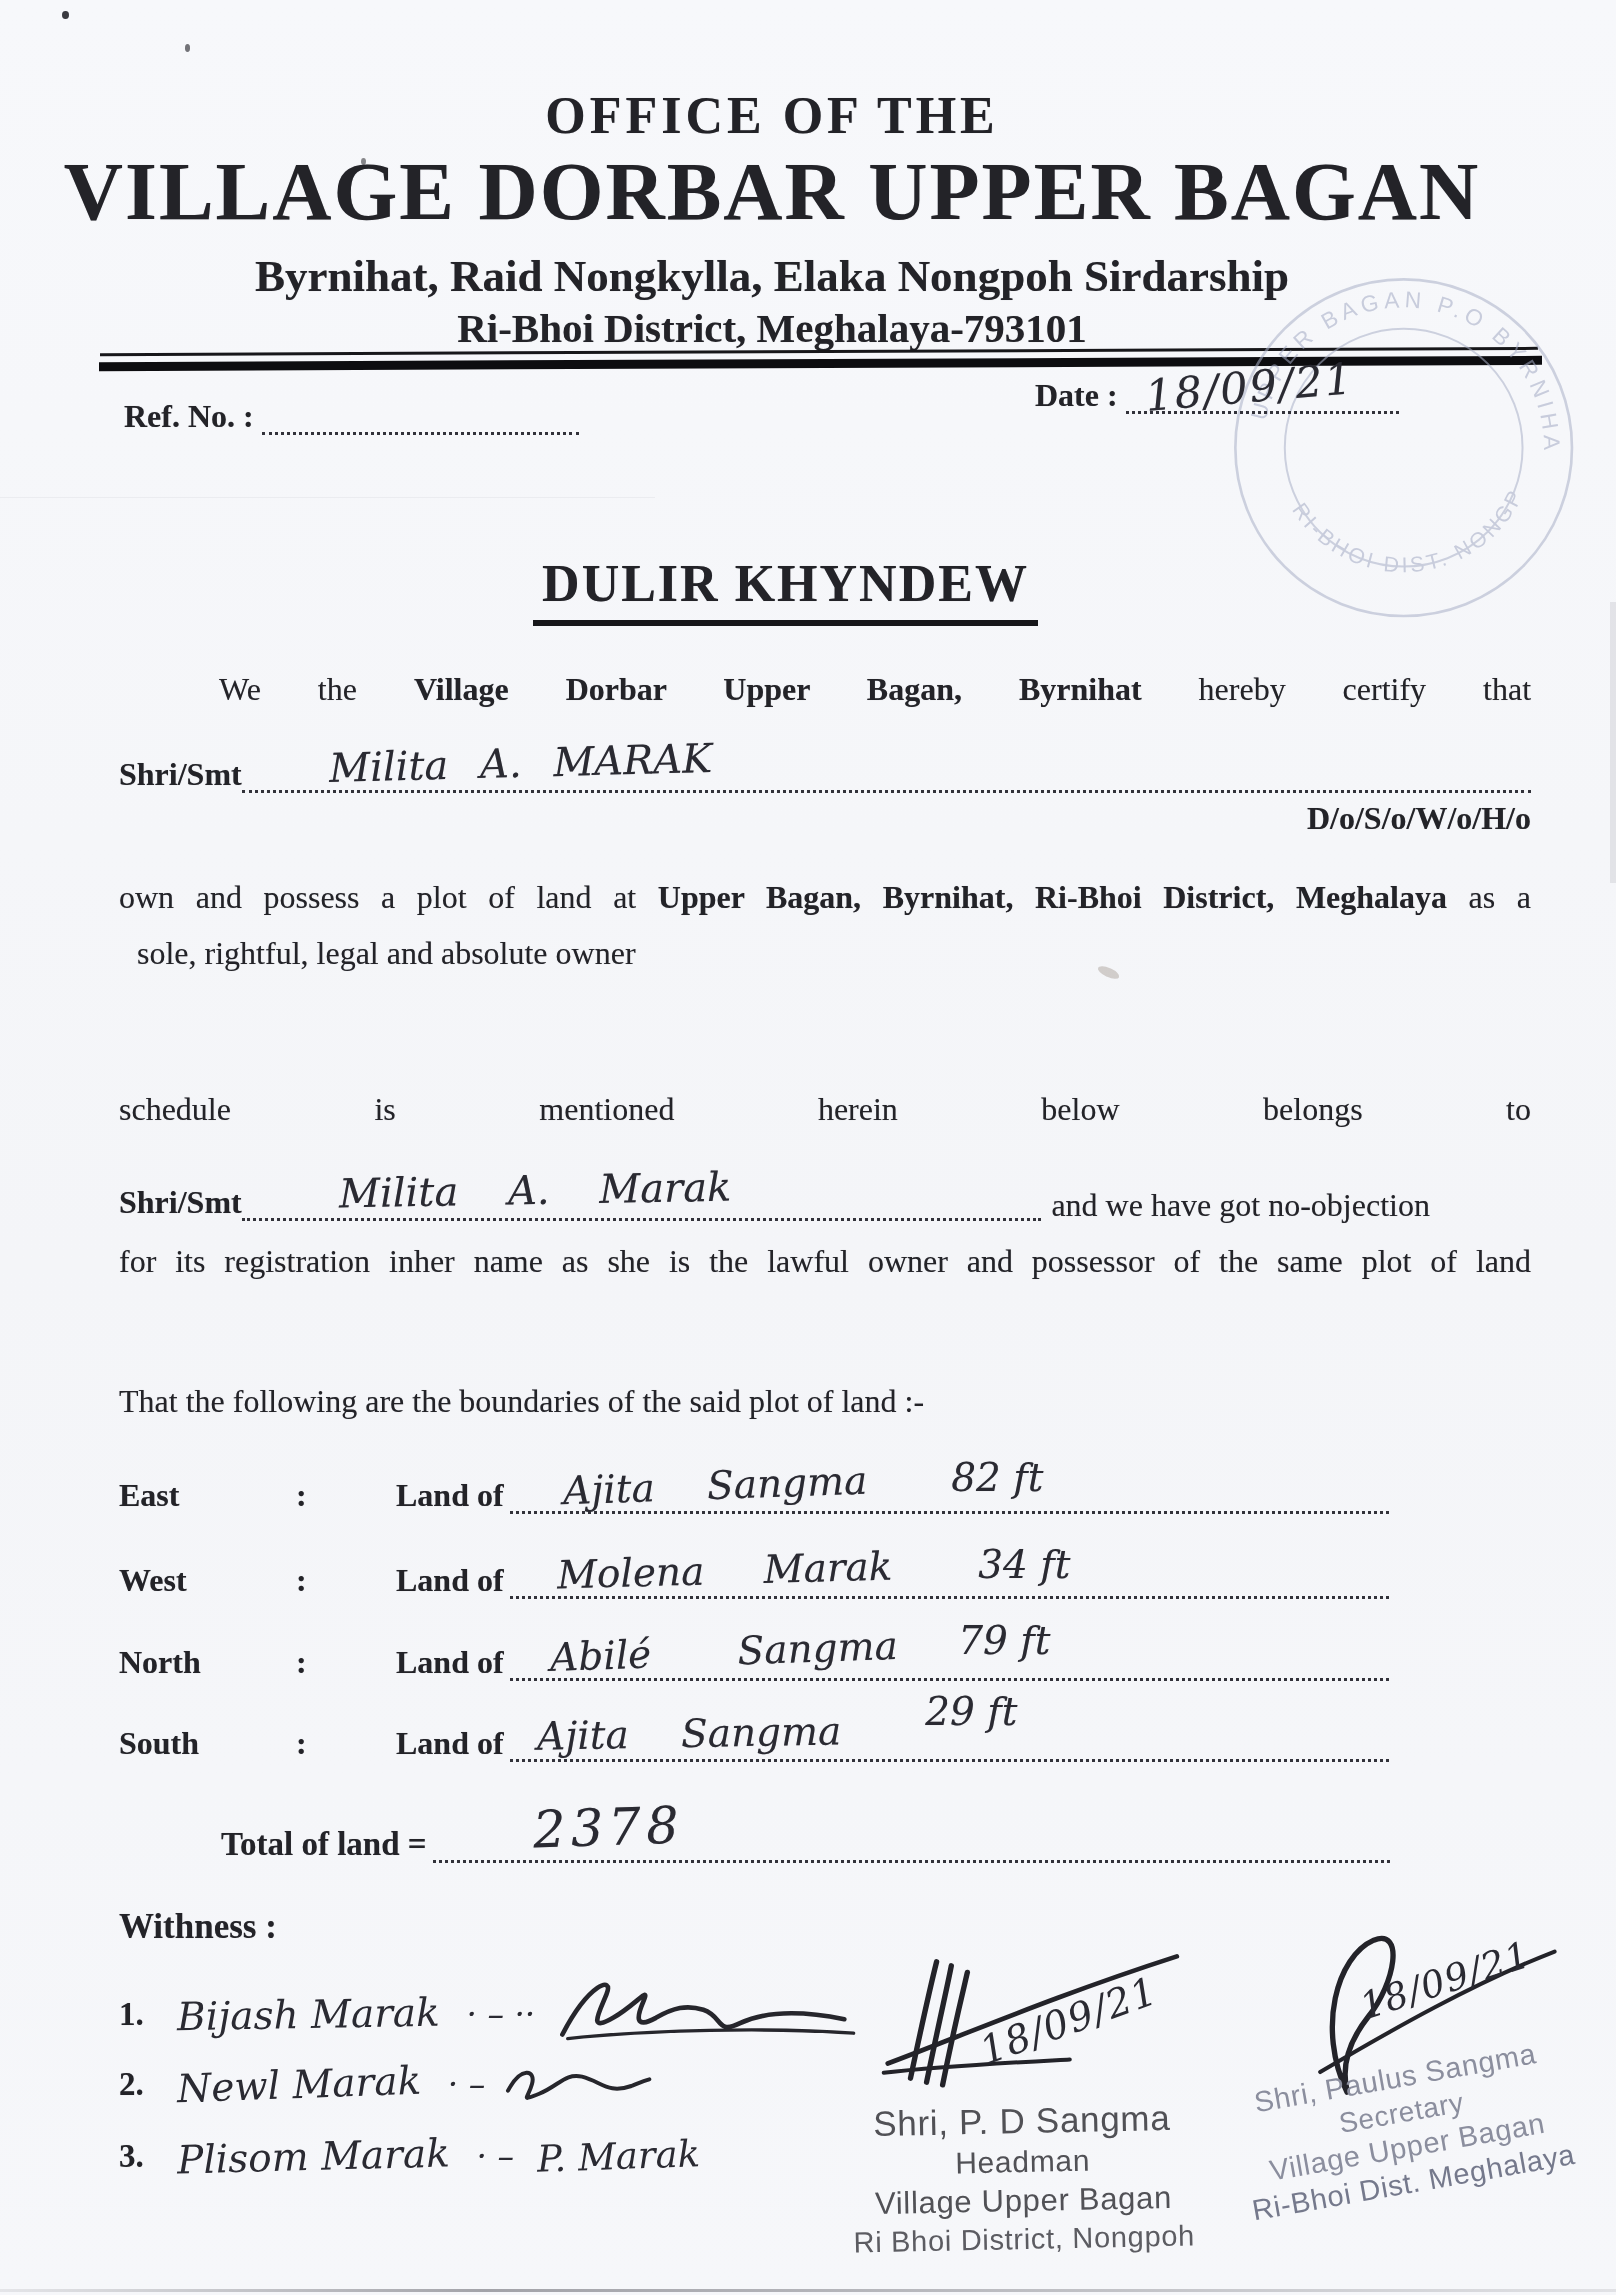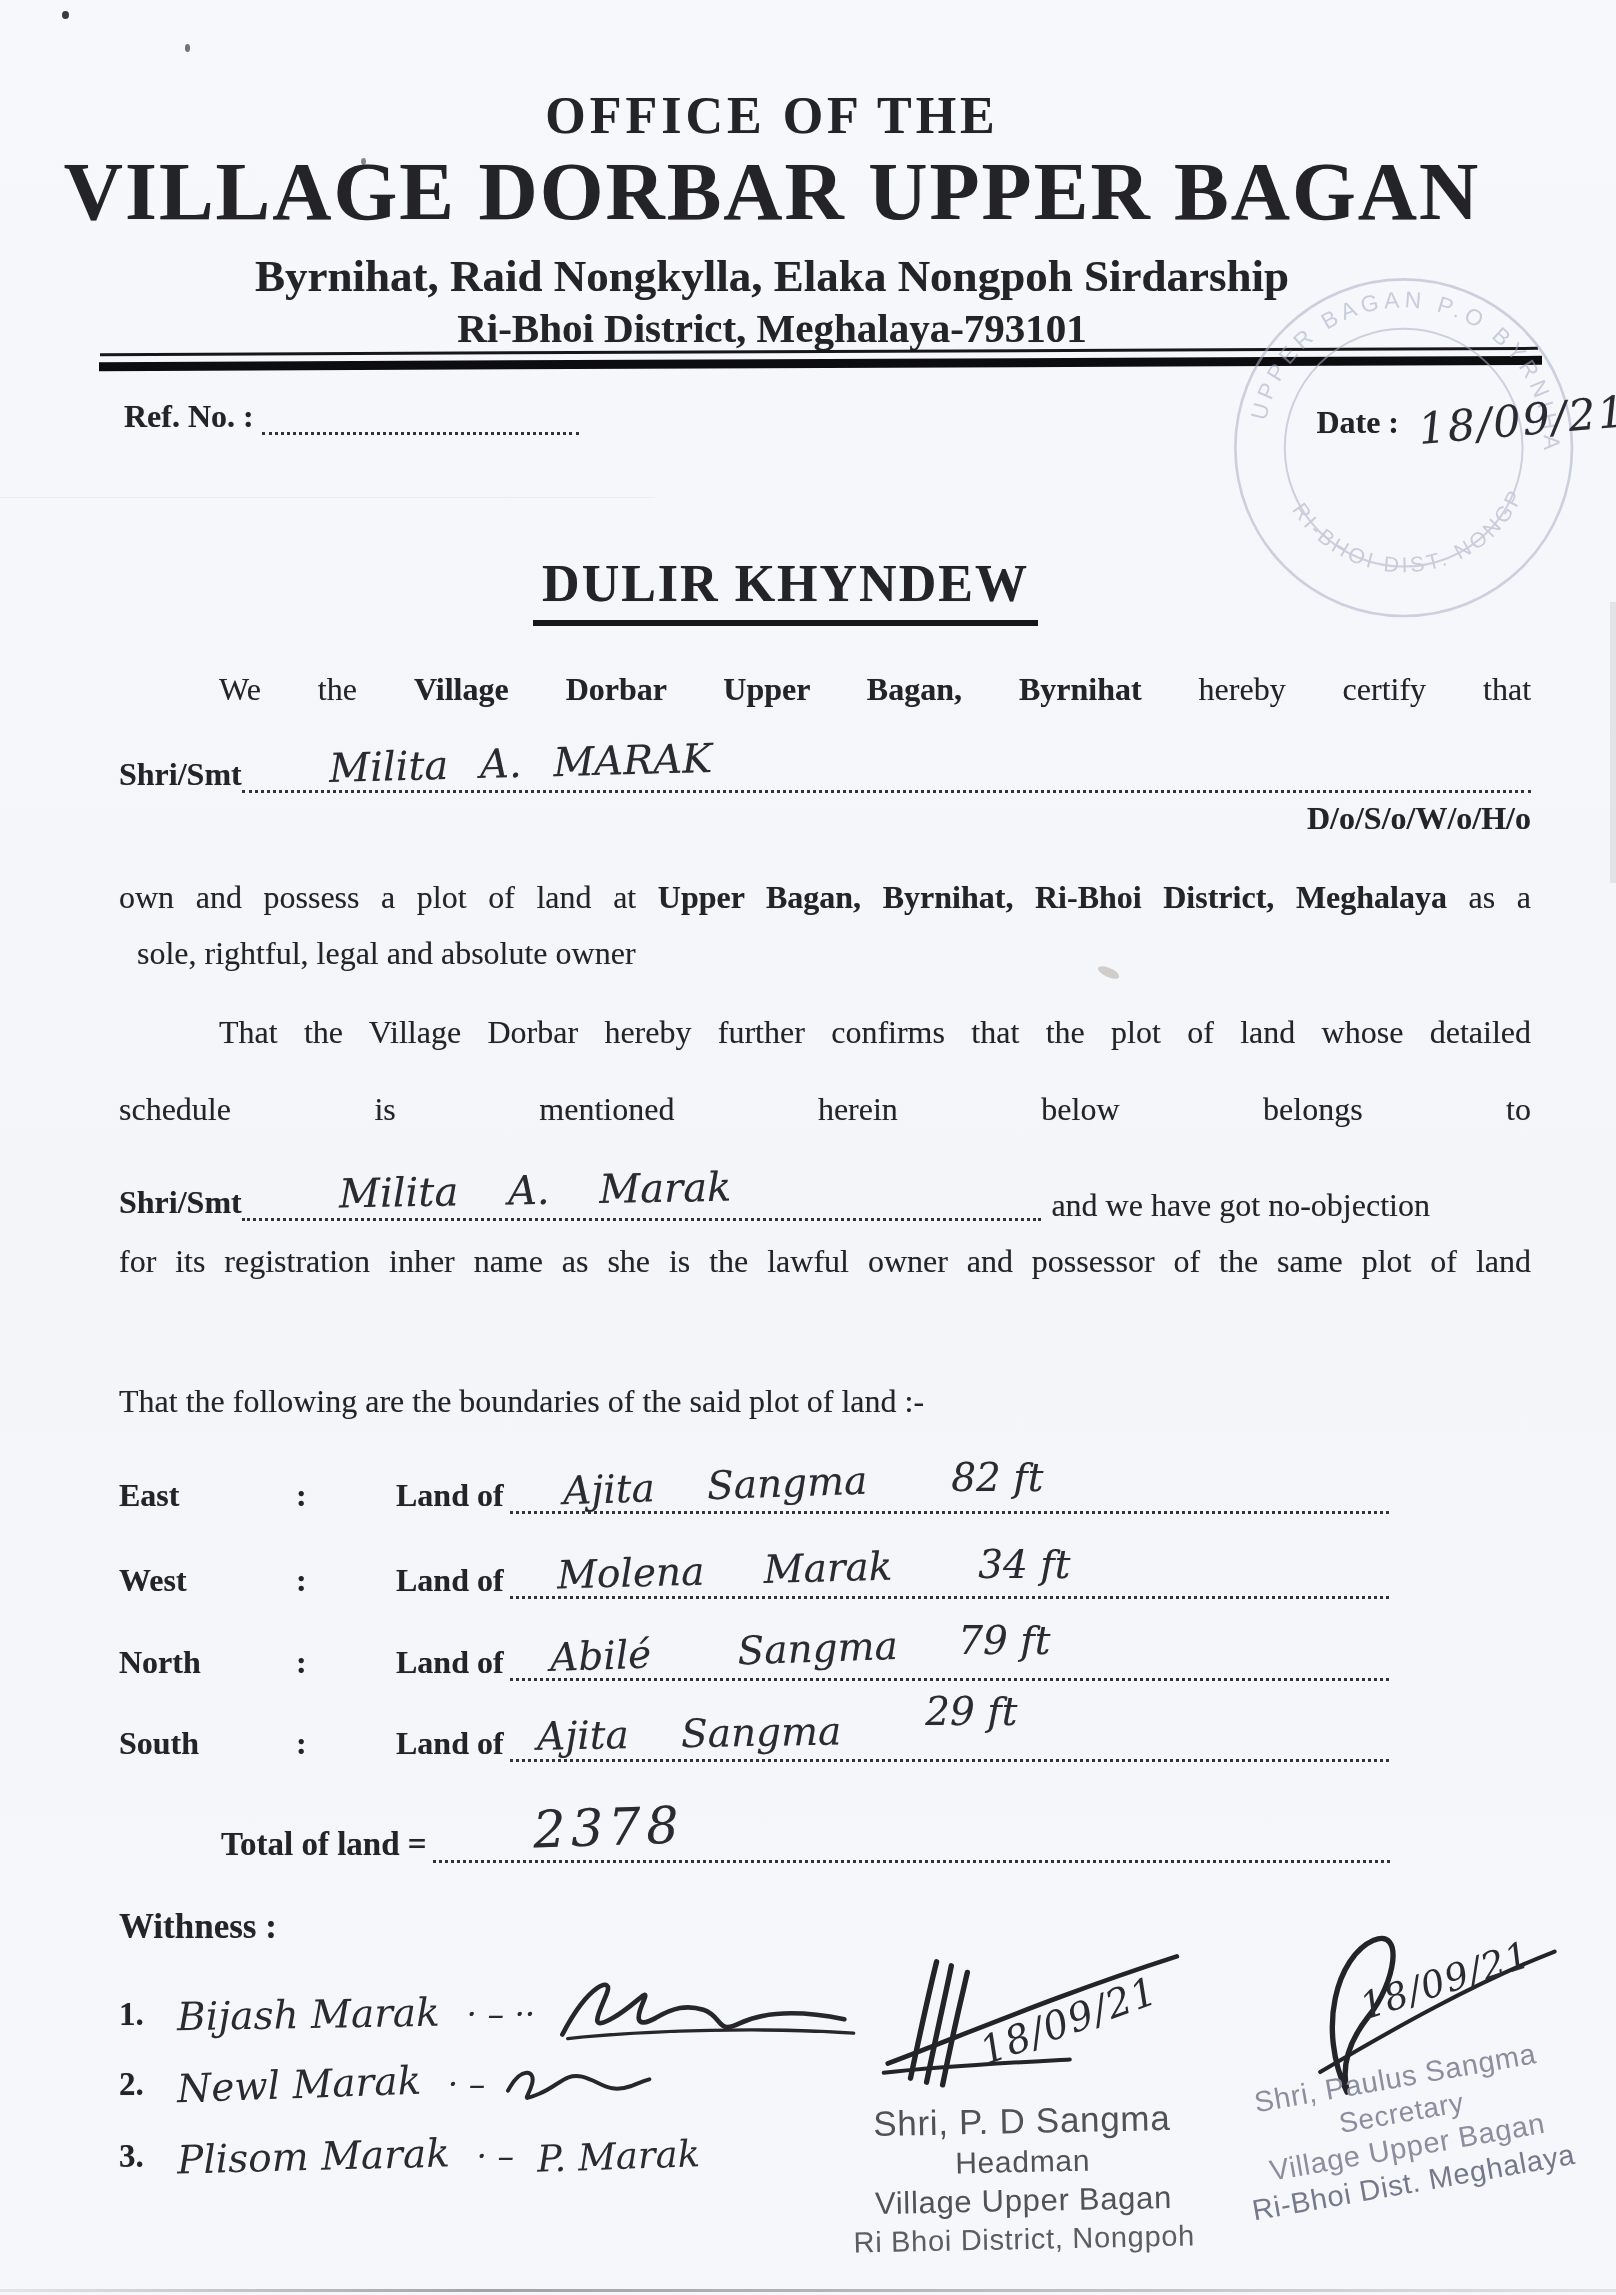--- a/index.html
+++ b/index.html
@@ -89,21 +89,21 @@
     </text>
     <text font-family="Liberation Sans, sans-serif" font-size="32" letter-spacing="5" fill="#a3aac4">
       <textPath href="#arcBot" startOffset="8%">RI-BHOI DIST. NONGPOH</textPath>
     </text>
   </svg>
 
   <div class="abs fill-row print" style="left:124px;top:392px;width:455px;height:43px;">
     <span class="label-b">Ref. No. :</span>
     <span class="dots" style="width:231px;margin-left:8px;"></span>
   </div>
-  <div class="abs fill-row print" style="left:1035px;top:404px;width:364px;height:43px;flex-direction:column;">
+  <div class="abs fill-row print" style="left:1035px;top:371px;width:364px;height:43px;">
     <span class="label-b">Date :</span>
     <span class="dots" style="flex:1;margin-left:8px;">
       <span class="hw" style="position:absolute;left:19px;bottom:-1.3px;font-size:43px;transform:rotate(-5deg);letter-spacing:2px;">18/09/21</span>
     </span>
   </div>
 
   <div class="abs doc-title-wrap print">
     <span class="doc-title">DULIR KHYNDEW</span>
   </div>
 
@@ -129,21 +129,20 @@
 
   <div class="abs body-text jl print" style="left:119px;top:881px;width:1412px;">
     <span>own and possess a plot of land at</span>
     <span class="b">Upper Bagan, Byrnihat, Ri-Bhoi District, Meghalaya</span>
     <span>as a</span>
   </div>
   <div class="abs body-text print" style="left:137px;top:937px;width:1412px;">sole, rightful, legal and absolute owner</div>
 
   <div class="abs" style="left:1097px;top:968px;width:23px;height:9.4px;background:rgba(125,110,95,.30);border-radius:50%;transform:rotate(24deg);"></div>
 
-  <div class="abs body-text jl print" style="left:119px;top:1016px;width:1412px;text-indent:100px;">That the Village Dorbar hereby further confirms that the plot of land whose detailed</div>
   <div class="abs body-text jl print" style="left:119px;top:1093px;width:1412px;">schedule is mentioned herein below belongs to</div>
 
   <div class="abs fill-row print" style="left:119px;top:1149px;width:1412px;height:72px;">
     <span class="label-b">Shri/Smt</span>
     <span class="dots" style="flex:0 0 799px;">
       <span class="hw" style="position:absolute;left:97px;bottom:5.3px;font-size:40px;word-spacing:37px;transform:rotate(-1deg);">Milita A. Marak</span>
     </span>
     <span class="body-text" style="margin-left:10.7px;white-space:nowrap;">and we have got no-objection</span>
   </div>
 

